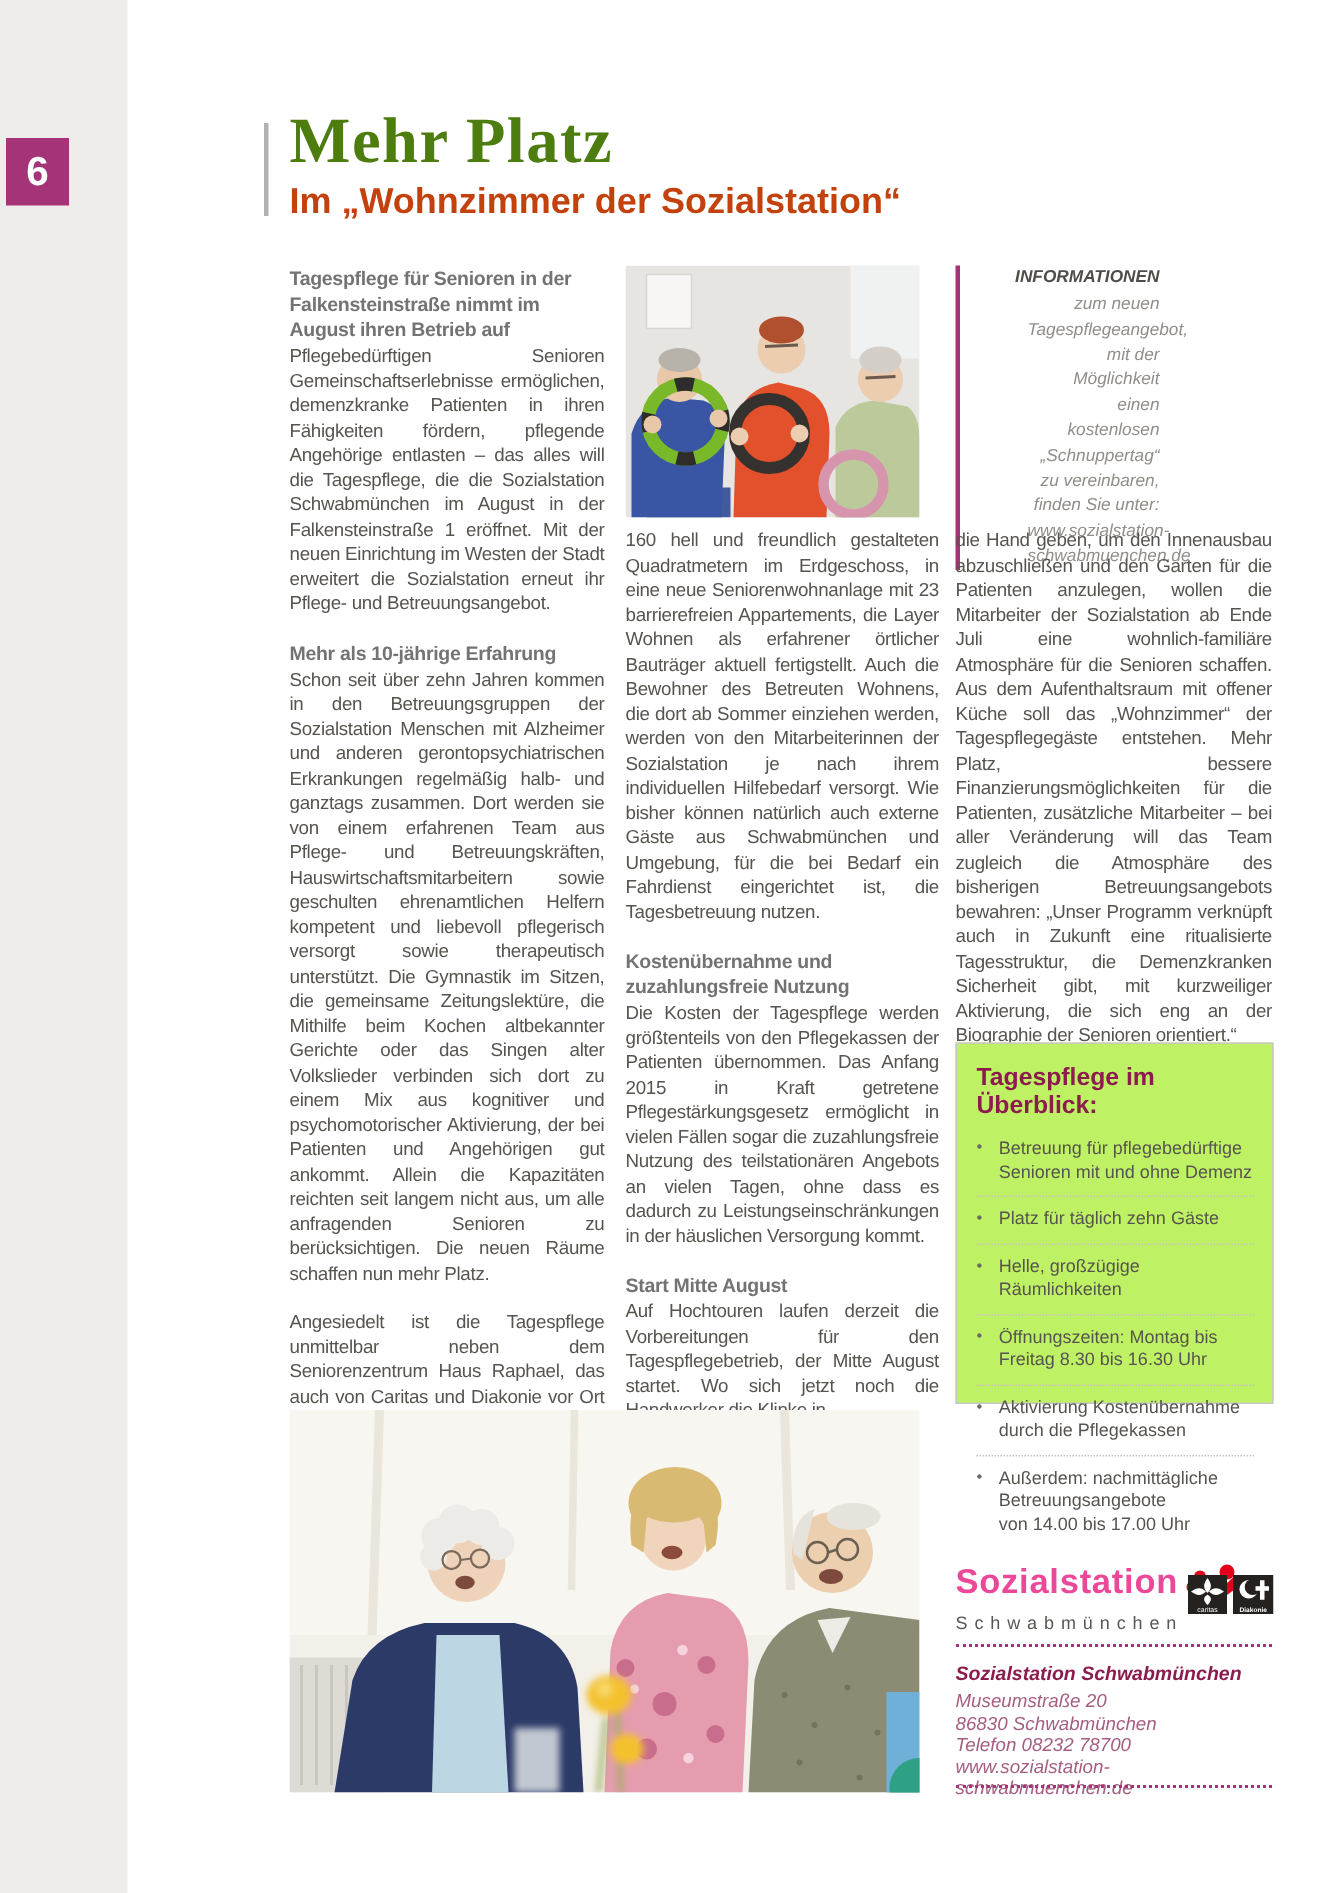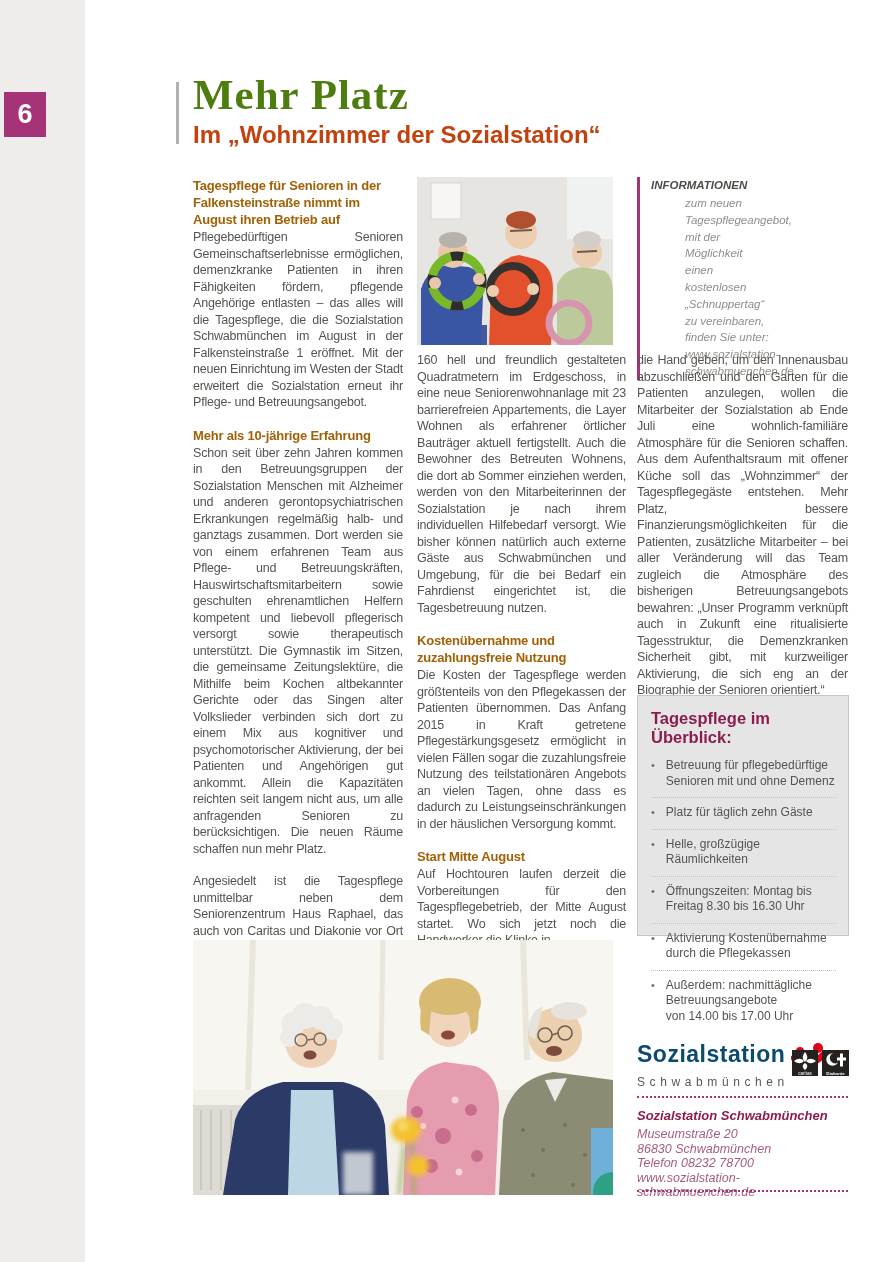--- a/index.html
+++ b/index.html
@@ -20,48 +20,48 @@
   .page-subtitle{position:absolute;left:193px;top:121px;font-size:24px;font-weight:bold;color:#c2410c;}
 
   .col,.col3-para{
     position:absolute;top:177px;width:210px;font-size:12.5px;line-height:16.5px;
     color:#57544f;text-align:justify;letter-spacing:-0.2px;
     hyphens:auto;-webkit-hyphens:auto;word-break:normal;
   }
   .col1{left:193px;}
   .col2{left:417px;width:209px;}
   .col3-para{left:637px;top:352px;width:211px;}
-  .body-head{font-size:13px;font-weight:bold;color:#a16207;margin:15px 0 1px;line-height:17px;text-align:left;letter-spacing:-0.2px;}
+  .body-head{font-size:13px;font-weight:bold;color:#737373;margin:15px 0 1px;line-height:17px;text-align:left;letter-spacing:-0.2px;}
   .body-head.first{margin-top:0;}
   .col p{margin:0 0 16px;}
   .photo-top{position:absolute;left:417px;top:177px;width:196px;height:168px;}
   .photo-bottom{position:absolute;left:193px;top:940px;width:420px;height:255px;}
   .photo-top svg,.photo-bottom svg{display:block;}
 
-  .info-box{position:absolute;left:637px;top:177px;width:122px;border-left:3px solid #a53377;padding-left:11px;}
+  .info-box{position:absolute;left:637px;top:177px;width:122px;border-left:3px solid #a53377;padding-left:11px;text-align:right;}
   .info-title{font-size:11.5px;font-weight:bold;font-style:italic;color:#504d49;margin:2px 0 4px;}
   .info-body,.info-url{font-size:11.5px;font-style:italic;color:#918d89;line-height:16.8px;margin-left:34px;}
   .info-url{text-decoration:none;display:block;}
 
   .overview-box{
     position:absolute;left:637px;top:695px;width:212px;height:241px;box-sizing:border-box;
-    border:1px solid #c9c6c3;padding:13px 12px 21px 13px;background:#e5e5e5;
+    border:1px solid #c9c6c3;padding:13px 12px 21px 13px;background:#bef264;
   }
   .overview-title{font-size:16.5px;font-weight:bold;color:#8c1c4e;margin:0 0 4px;}
   .overview-list{list-style:none;margin:0;padding:0;}
   .overview-list li{
     display:flex;gap:11px;padding:7px 0 8px;border-bottom:1px dotted #c6c3bf;
     font-size:12px;line-height:15.5px;color:#57544f;white-space:pre-line;text-align:left;
   }
   .overview-list li:last-child{border-bottom:none;}
   .bullet{color:#6e6b66;font-size:11px;line-height:15.5px;}
 
   .brand{position:absolute;left:637px;top:1042px;width:212px;height:50px;}
   .brand-row{display:flex;align-items:flex-start;gap:6px;}
-  .brand-name{font-size:23px;font-weight:bold;color:#0c4a6e;letter-spacing:0.5px;line-height:24px;}
+  .brand-name{font-size:23px;font-weight:bold;color:#ec4899;letter-spacing:0.5px;line-height:24px;}
   .brand-city{font-size:12px;letter-spacing:4.6px;color:#5a5753;margin-top:3px;}
   .logo-caritas{position:absolute;left:155px;top:8px;}
   .logo-diakonie{position:absolute;left:185px;top:8px;}
 
   .dotted{position:absolute;left:637px;width:211px;border-top:2px dotted #a53377;height:0;}
   .dotted-1{top:1096px;}
   .dotted-2{top:1190px;}
 
   .address{position:absolute;left:637px;top:1108px;width:211px;font-style:italic;}
   .address-name{font-size:13px;font-weight:bold;color:#8c1c4e;margin-bottom:4px;}

